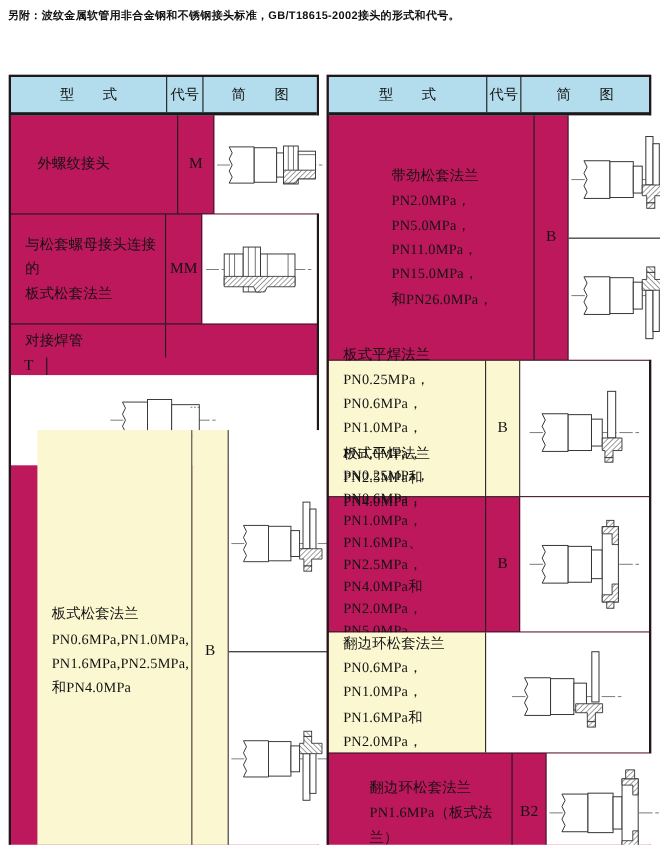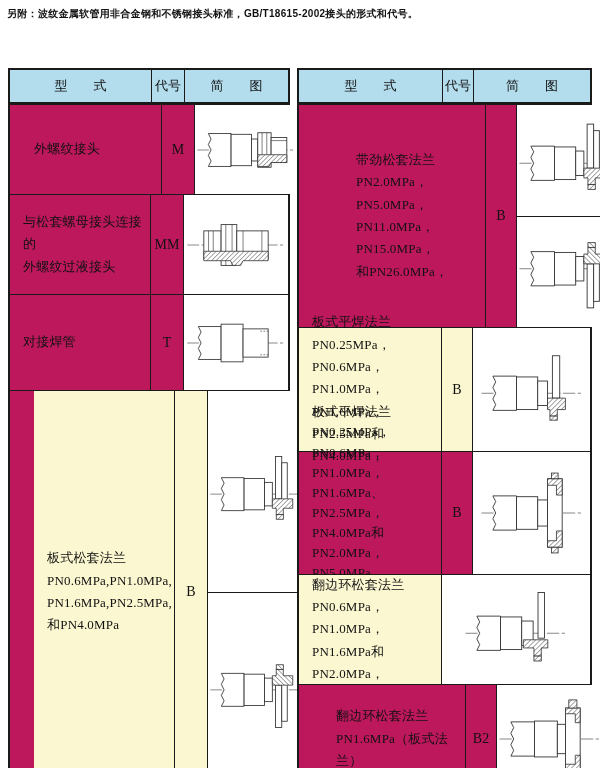--- a/index.html
+++ b/index.html
@@ -100,40 +100,40 @@
         <line class="th" x1="97" y1="36" x2="117" y2="36"></line>
         <line class="th" x1="97" y1="60" x2="117" y2="60"></line>
         <path class="ht" d="M80 54 H117 V64 H97 l-2.5 5 H80 z"></path>
       </svg>
     </div>
   </div>
 
 
   <div class="row" style="height:100px;">
     <div class="c c-type">与松套螺母接头连接的
-外螺纹过液接头</div>
+板式松套法兰</div>
     <div class="c c-code">MM</div>
     <div class="c c-diag">
       <svg class="diag" width="102" height="84" viewBox="0 0 130 96">
         <line class="cl" x1="3" y1="48" x2="127" y2="48"></line>
         <rect class="ln" x="24" y="30" width="22" height="36"></rect>
         <line class="th" x1="30" y1="30" x2="30" y2="66"></line>
         <line class="th" x1="36" y1="30" x2="36" y2="66"></line>
         <rect class="ln" x="46" y="22" width="20" height="52"></rect>
         <path class="th" d="M52 22 v52 M60 22 v52"></path>
         <rect class="ln" x="66" y="30" width="40" height="36"></rect>
         <line class="th" x1="74" y1="30" x2="74" y2="66"></line>
         <line class="th" x1="98" y1="30" x2="98" y2="66"></line>
         <path class="ht" d="M24 56 H106 V68 H74 l-3 6 h-10 l-3 -6 H24 z"></path>
       </svg>
     </div>
   </div>
 
 
-  <div class="row" style="height:96px;">
+  <div class="row" style="height:96px;flex-direction:column;">
     <div class="c c-type">对接焊管</div>
     <div class="c c-code">T</div>
     <div class="c c-diag">
       <svg class="diag" width="102" height="82" viewBox="0 0 130 96">
         <line class="cl" x1="3" y1="48" x2="127" y2="48"></line>
         <path class="ln" d="M17 27 H46 V69 H17 l3.5 -7 -3.5 -7 3.5 -7 -3.5 -7 3.5 -7 z"></path>
         <rect class="ln" x="46" y="24" width="28" height="48"></rect>
         <rect class="ln" x="74" y="30" width="32" height="36"></rect>
         <line class="th" stroke-dasharray="2 2" x1="96" y1="33" x2="106" y2="33"></line>
         <line class="th" stroke-dasharray="2 2" x1="96" y1="63" x2="106" y2="63"></line>

